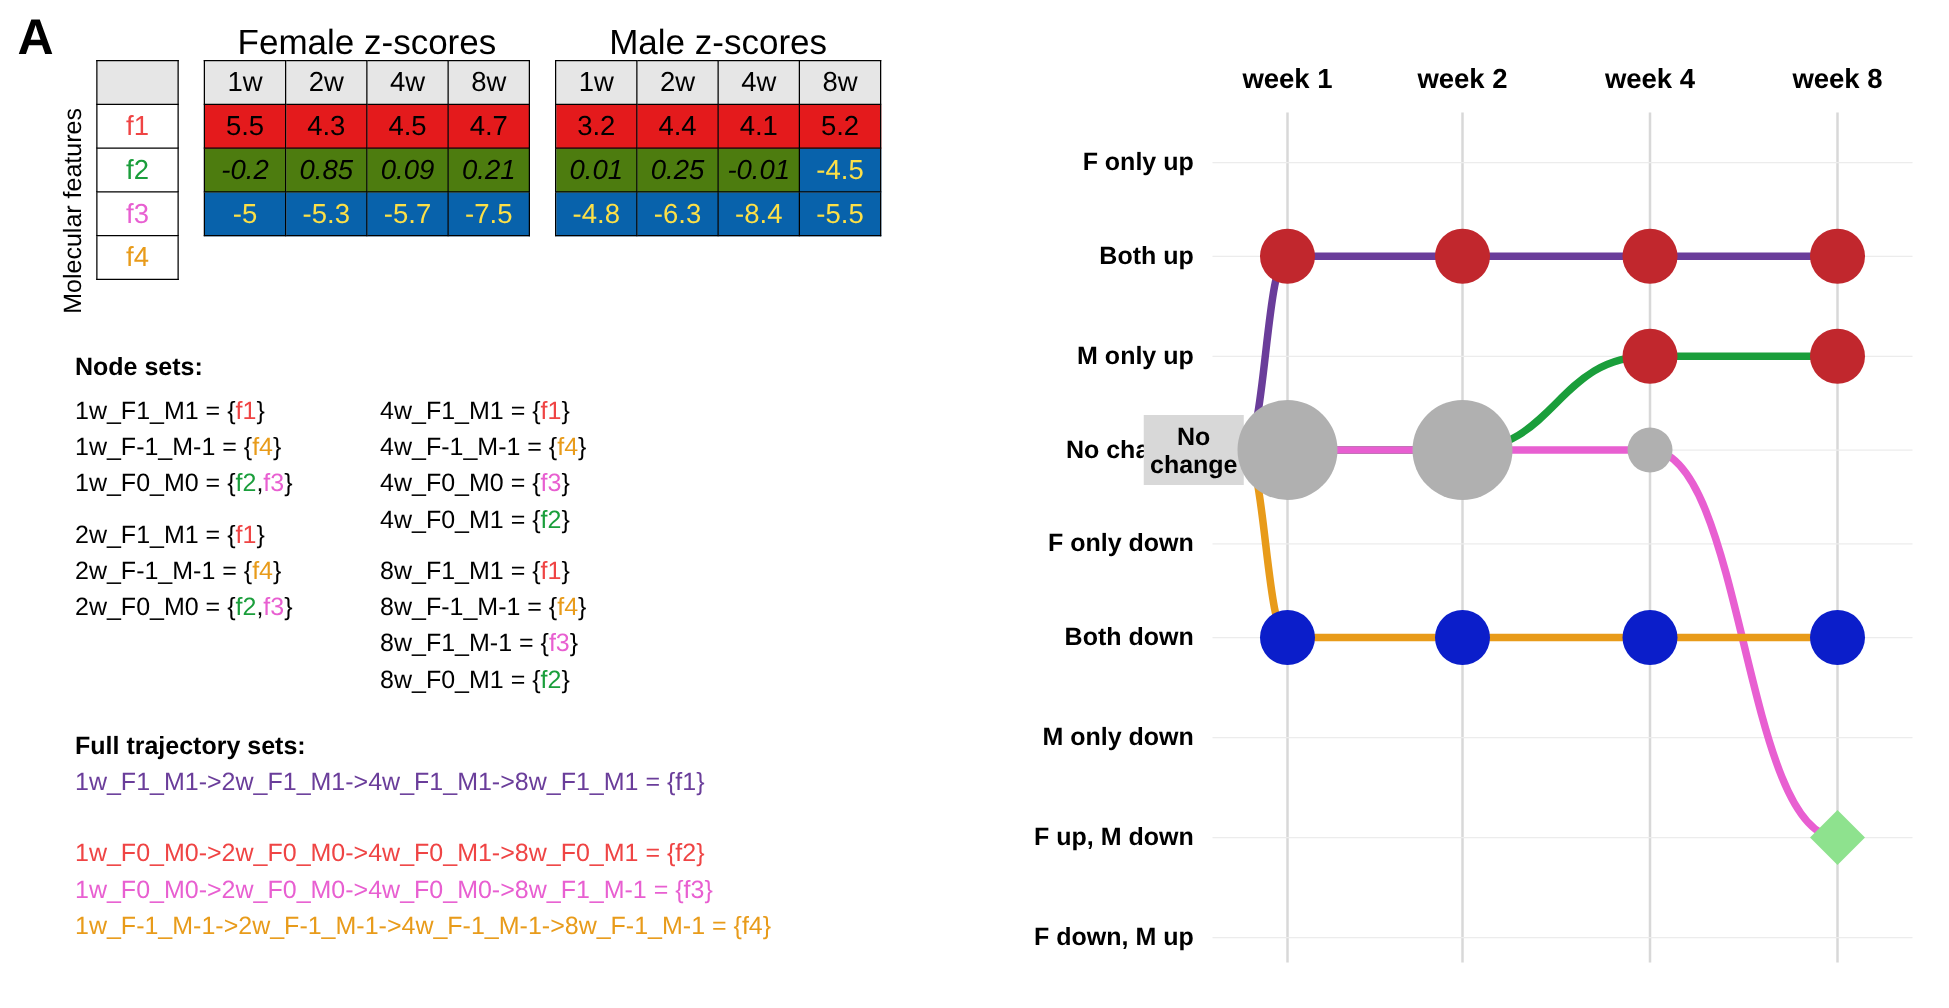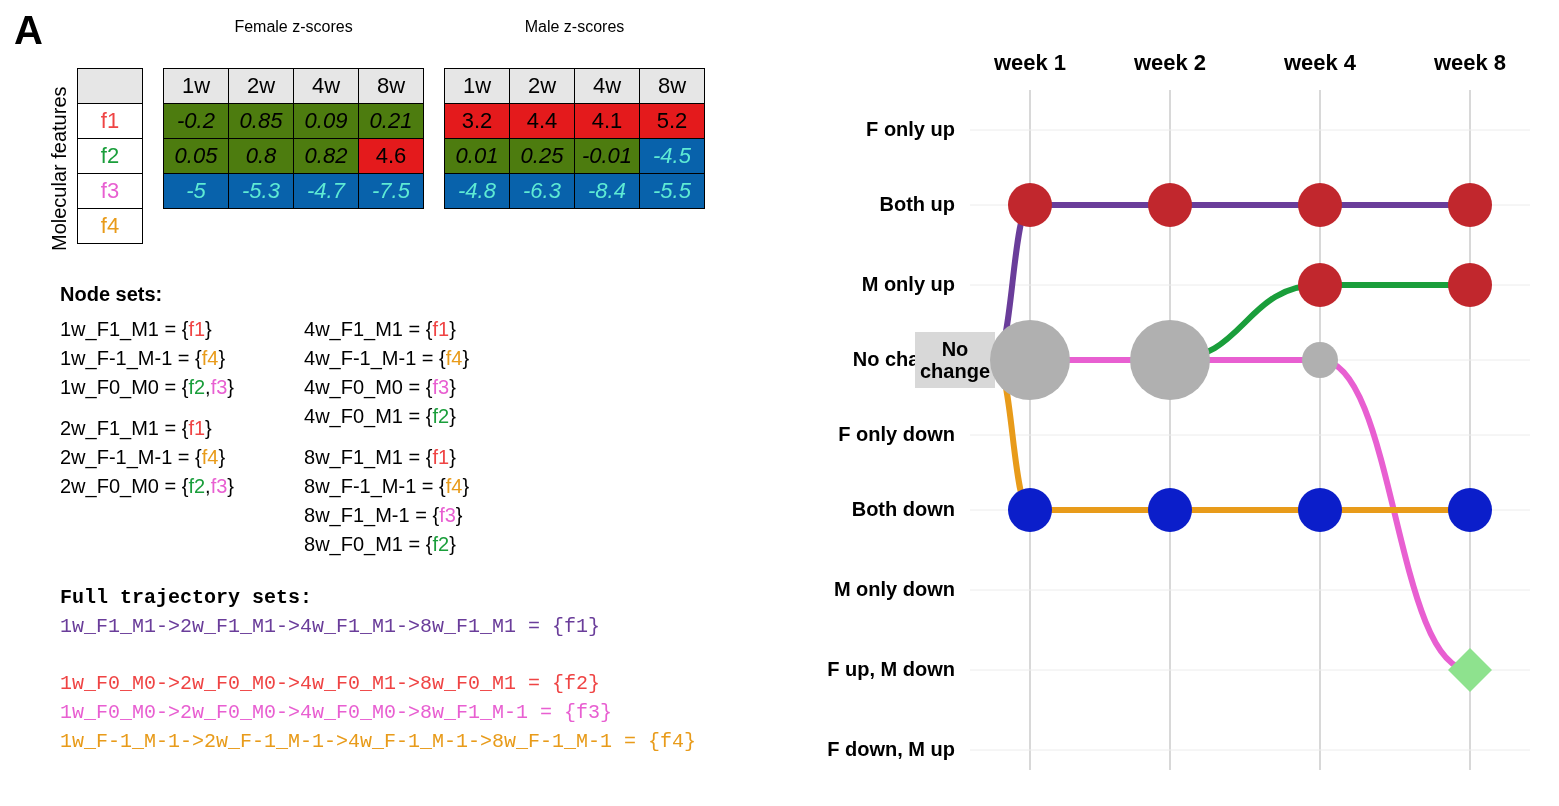--- a/index.html
+++ b/index.html
@@ -41,43 +41,43 @@
     height: 170px;
     text-align: center;
   }
   .tbl-block {
     display: flex;
     flex-direction: column;
     align-items: center;
     margin-right: 20px;
   }
   .tbl-title {
-    font-size: 16px;
-    margin-bottom: 20px;
+    font-size: 28px;
+    margin-bottom: 0;
     height: 30px;
   }
   table.zt {
     border-collapse: collapse;
   }
   table.zt td, table.zt th {
     border: 1px solid #000;
     width: 64px;
     height: 34px;
     text-align: center;
     vertical-align: middle;
     font-size: 22px;
     padding: 0;
   }
   table.zt th {
     background: #e6e6e6;
     font-weight: 400;
   }
   .hdr-blank { background:#e6e6e6; }
   .cell-red  { background:#e41a1c; }
-  .cell-blue { background:#0862ab; color:#5eead4;font-style:italic; }
+  .cell-blue { background:#0862ab; color:#fde047; }
   .cell-wh   { background:#4d7c0f;font-style:italic; }
 
   .feat-f1 { color:#ef4444; }
   .feat-f2 { color:#1a9e3b; }
   .feat-f3 { color:#e85fd1; }
   .feat-f4 { color:#e89b1a; }
 
   
   .text-block {
     position: absolute;
@@ -89,21 +89,21 @@
   }
   .text-block b { font-weight: 700; }
   .cols2 {
     display: flex;
     flex-direction: row;
     gap: 70px;
     margin-top: 6px;
   }
   .col { display:flex; flex-direction:column; }
 
-  .traj-block { margin-top: 24px; font-family: Liberation Mono, monospace; }
+  .traj-block { margin-top: 24px; }
   .traj-line { font-size: 20px; }
   .c-f1 { color:#6a3d9a; }
   .c-f2 { color:#ef4444;margin-top:28px; }
   .c-f3 { color:#e85fd1; }
   .c-f4 { color:#e89b1a; }
 
   
   .chart {
     position: absolute;
     left: 800px;
@@ -148,35 +148,35 @@
       <div class="tbl-title">Female z-scores</div>
       <table class="zt" id="tbl-female">
           <tbody>
             <tr>
               <th>1w</th>
               <th>2w</th>
               <th>4w</th>
               <th>8w</th>
             </tr>
             <tr>
+              <td class="cell-red">5.5</td>
+              <td class="cell-red">4.3</td>
+              <td class="cell-red">4.5</td>
+              <td class="cell-red">4.7</td>
+            </tr>
+            <tr>
               <td class="cell-wh">-0.2</td>
               <td class="cell-wh">0.85</td>
               <td class="cell-wh">0.09</td>
               <td class="cell-wh">0.21</td>
             </tr>
             <tr>
-              <td class="cell-wh">0.05</td>
-              <td class="cell-wh">0.8</td>
-              <td class="cell-wh">0.82</td>
-              <td class="cell-red">4.6</td>
-            </tr>
-            <tr>
               <td class="cell-blue">-5</td>
               <td class="cell-blue">-5.3</td>
-              <td class="cell-blue">-4.7</td>
+              <td class="cell-blue">-5.7</td>
               <td class="cell-blue">-7.5</td>
             </tr>
           </tbody>
         </table>
     </div>
 
     <div class="tbl-block">
       <div class="tbl-title">Male z-scores</div>
       <table class="zt" id="tbl-male">
           <tbody>

